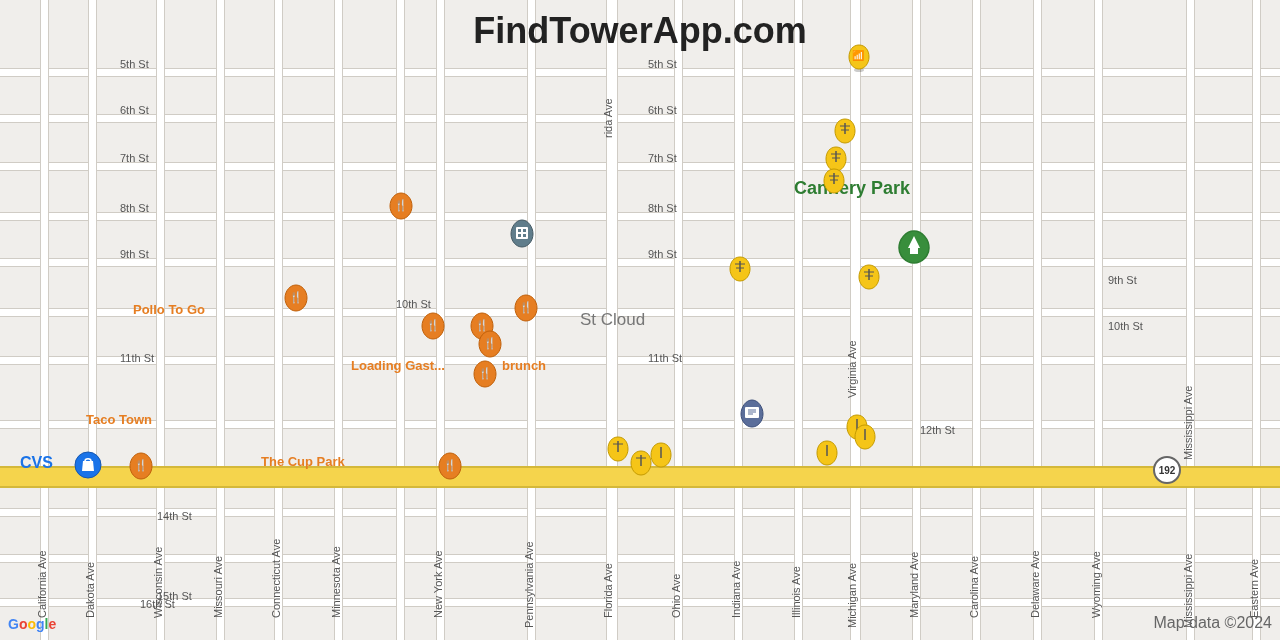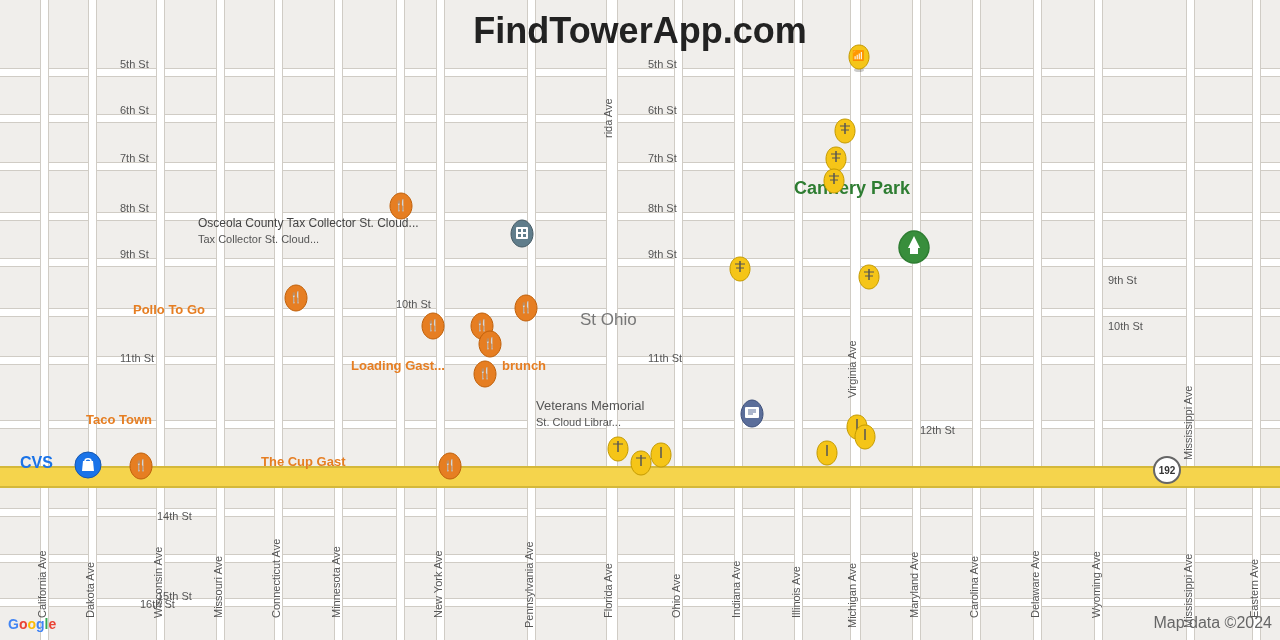--- a/index.html
+++ b/index.html
@@ -359,42 +359,33 @@
     <line x1="9" y1="14" x2="17" y2="14" stroke="#5b6e9a" stroke-width="1"></line>
     <line x1="9" y1="16" x2="14" y2="16" stroke="#5b6e9a" stroke-width="1"></line>
   </svg>
 
   <svg style="position:absolute;left:74px;top:451px;width:28px;height:28px;z-index:15;" viewBox="0 0 28 28">
     <circle cx="14" cy="14" r="13" fill="#1a73e8" stroke="#1557b0" stroke-width="1"></circle>
     <path d="M9 10 L8 20 L20 20 L19 10 Z" fill="white"></path>
     <path d="M11 10 C11 7 17 7 17 10" fill="none" stroke="white" stroke-width="1.5"></path>
   </svg>
 
-  <div class="place-label place-dark" style="left:198px;top:216px;max-width:160px;line-height:1.3;">
-    <div>Osceola County
-Tax Collector St. Cloud...</div>
-    <div style="font-size:11px;color:#555;">Tax Collector St. Cloud...</div>
-  </div>
 
   <div class="place-label place-orange" style="left:133px;top:302px;">Pollo To Go</div>
 
   <div class="place-label place-orange" style="left:305px;top:358px;padding-left:46px;">Loading Gast...</div>
 
   <div class="place-label place-orange" style="left:502px;top:358px;">brunch</div>
 
-  <div class="place-label place-city" style="left:580px;top:310px;font-size:17px;color:#777;">St Ohio</div>
+  <div class="place-label place-city" style="left:580px;top:310px;font-size:17px;color:#777;">St Cloud</div>
 
   <div class="place-label place-green" style="left:794px;top:178px;">Cannery Park</div>
 
-  <div class="place-label" style="left:536px;top:398px;color:#555;font-size:13px;line-height:1.3;">
-    <div>Veterans Memorial</div>
-    <div style="font-size:11px;">St. Cloud Librar...</div>
-  </div>
-
-  <div class="place-label place-orange" style="left:261px;top:454px;">The Cup Gast</div>
+
+  <div class="place-label place-orange" style="left:261px;top:454px;">The Cup Park</div>
 
   <div class="place-label place-orange" style="left:86px;top:412px;">Taco Town</div>
 
   <div class="place-label" style="left:20px;top:454px;color:#1a73e8;font-weight:700;font-size:16px;">CVS</div>
 
   <div class="hwy-badge" style="left:1153px;top:456px;">
     <span>192</span>
   </div>
 
   <div class="google-logo">

